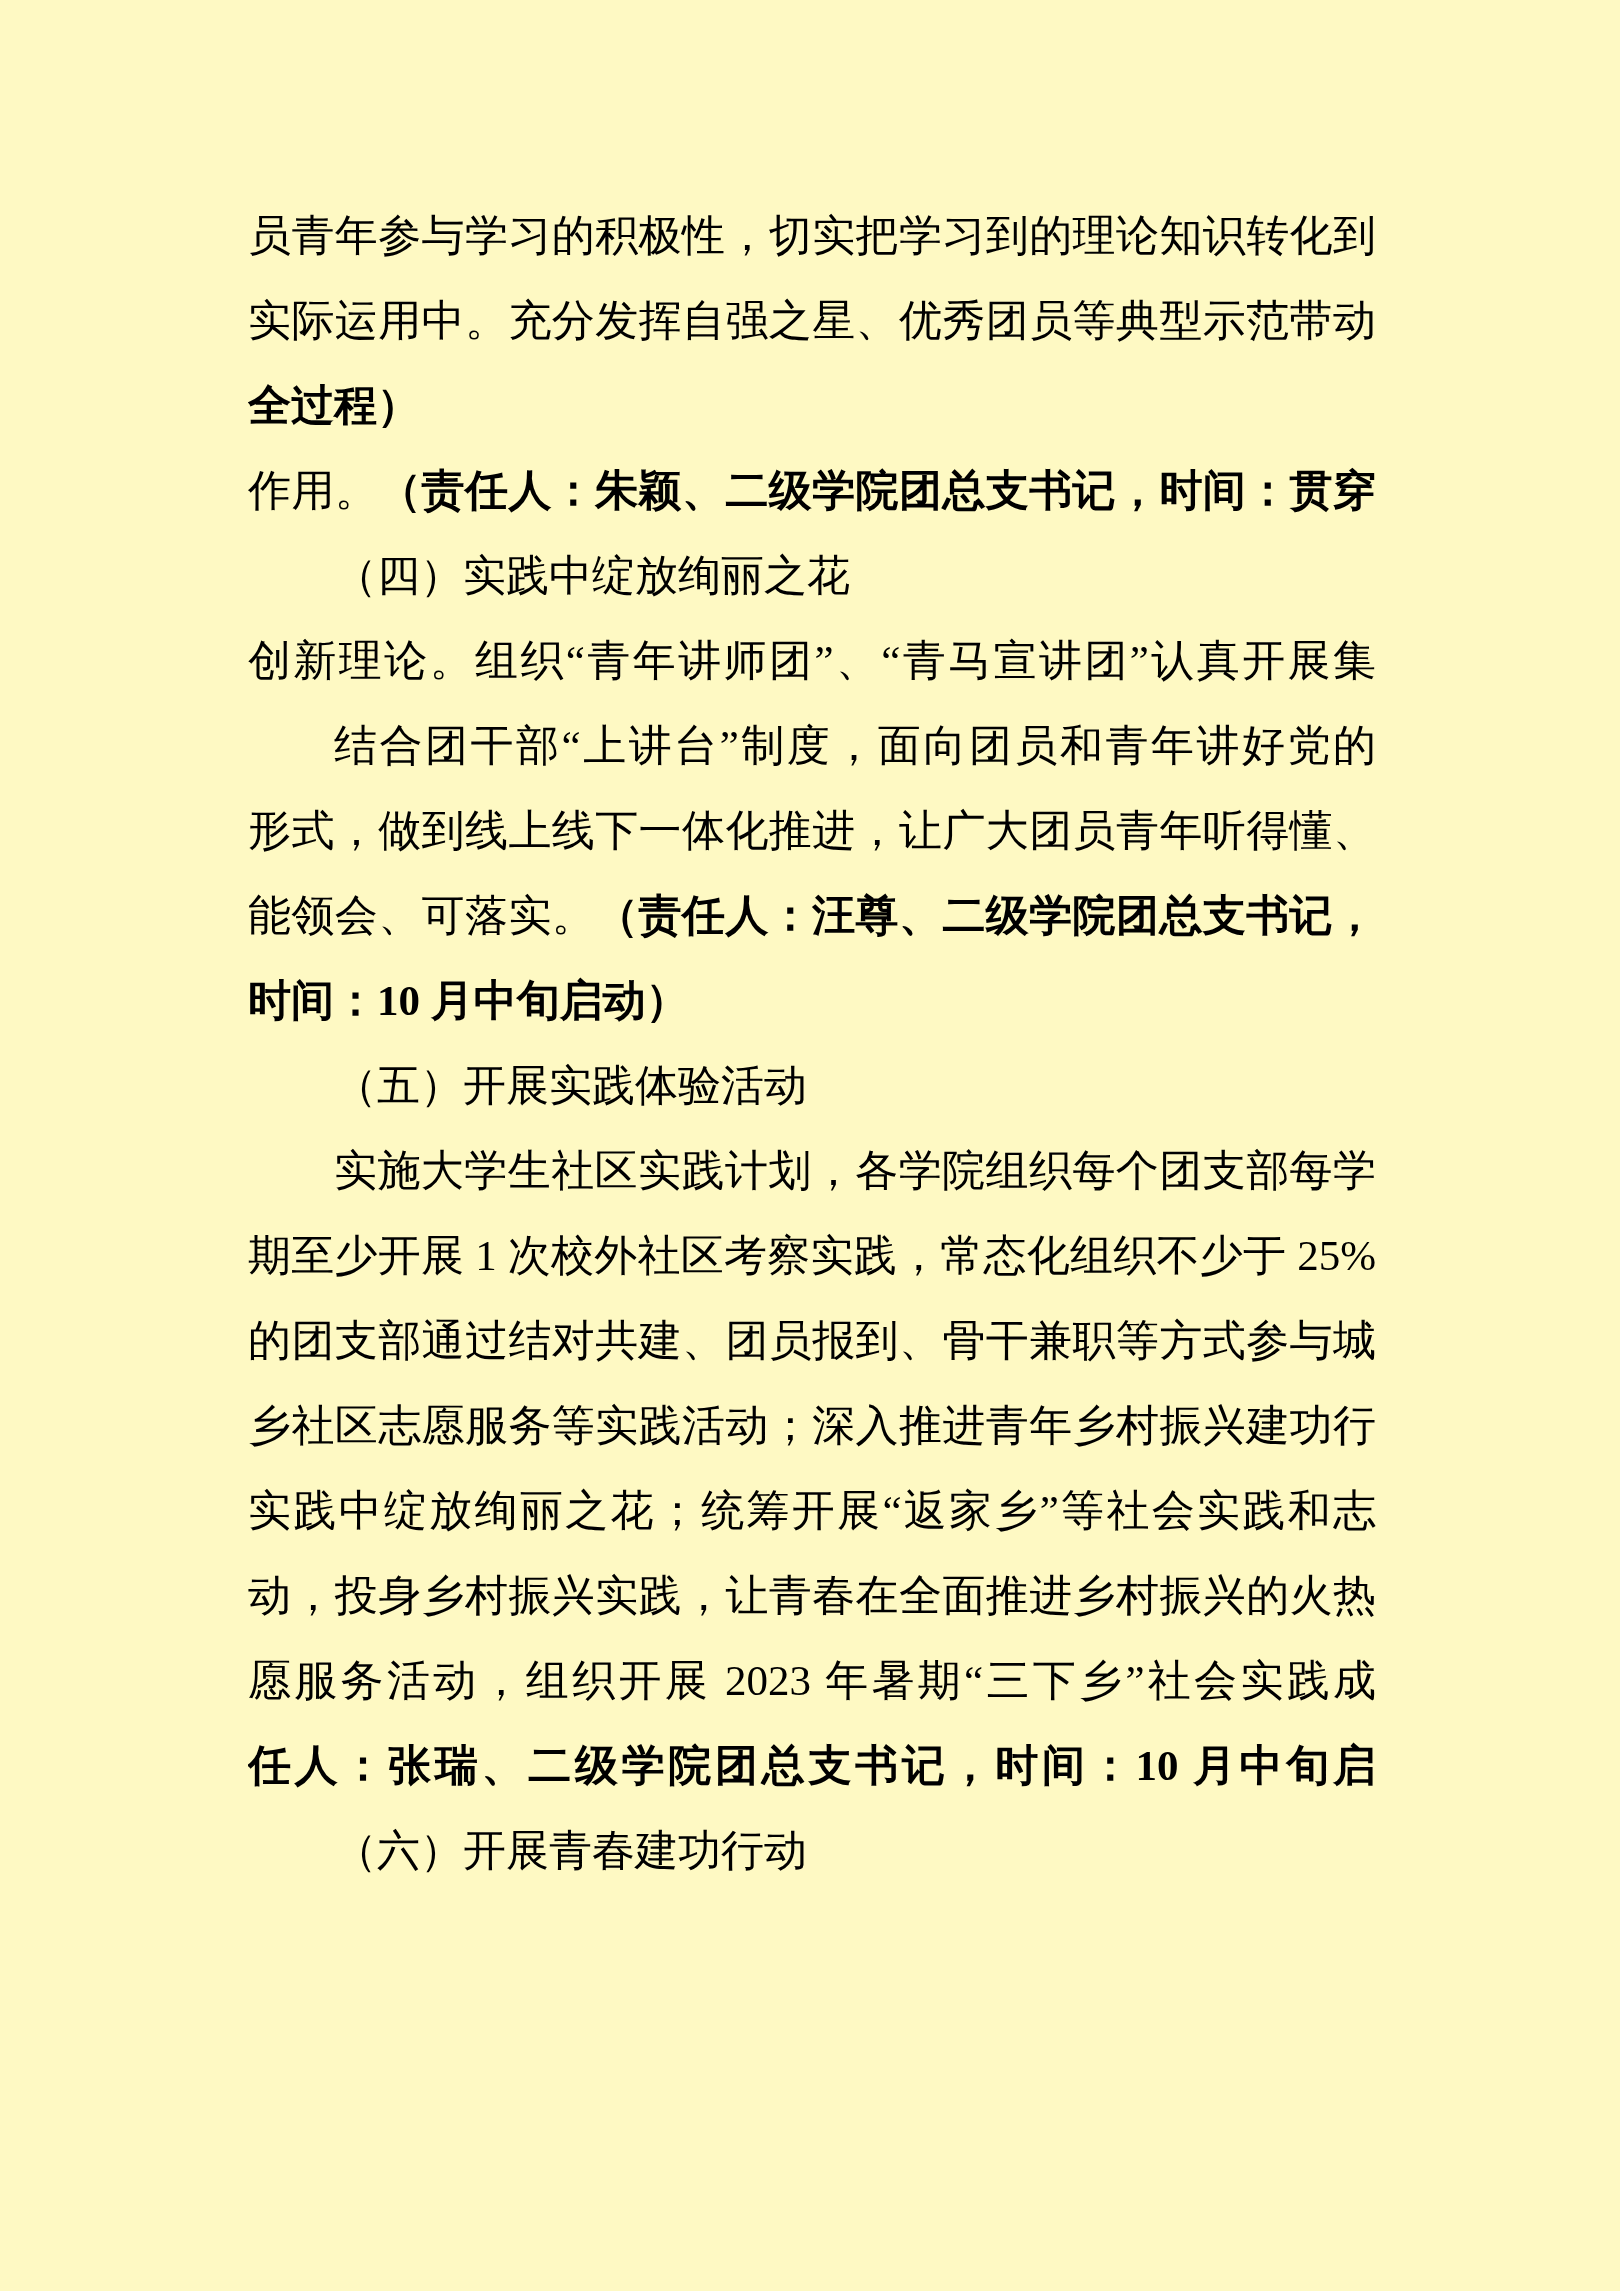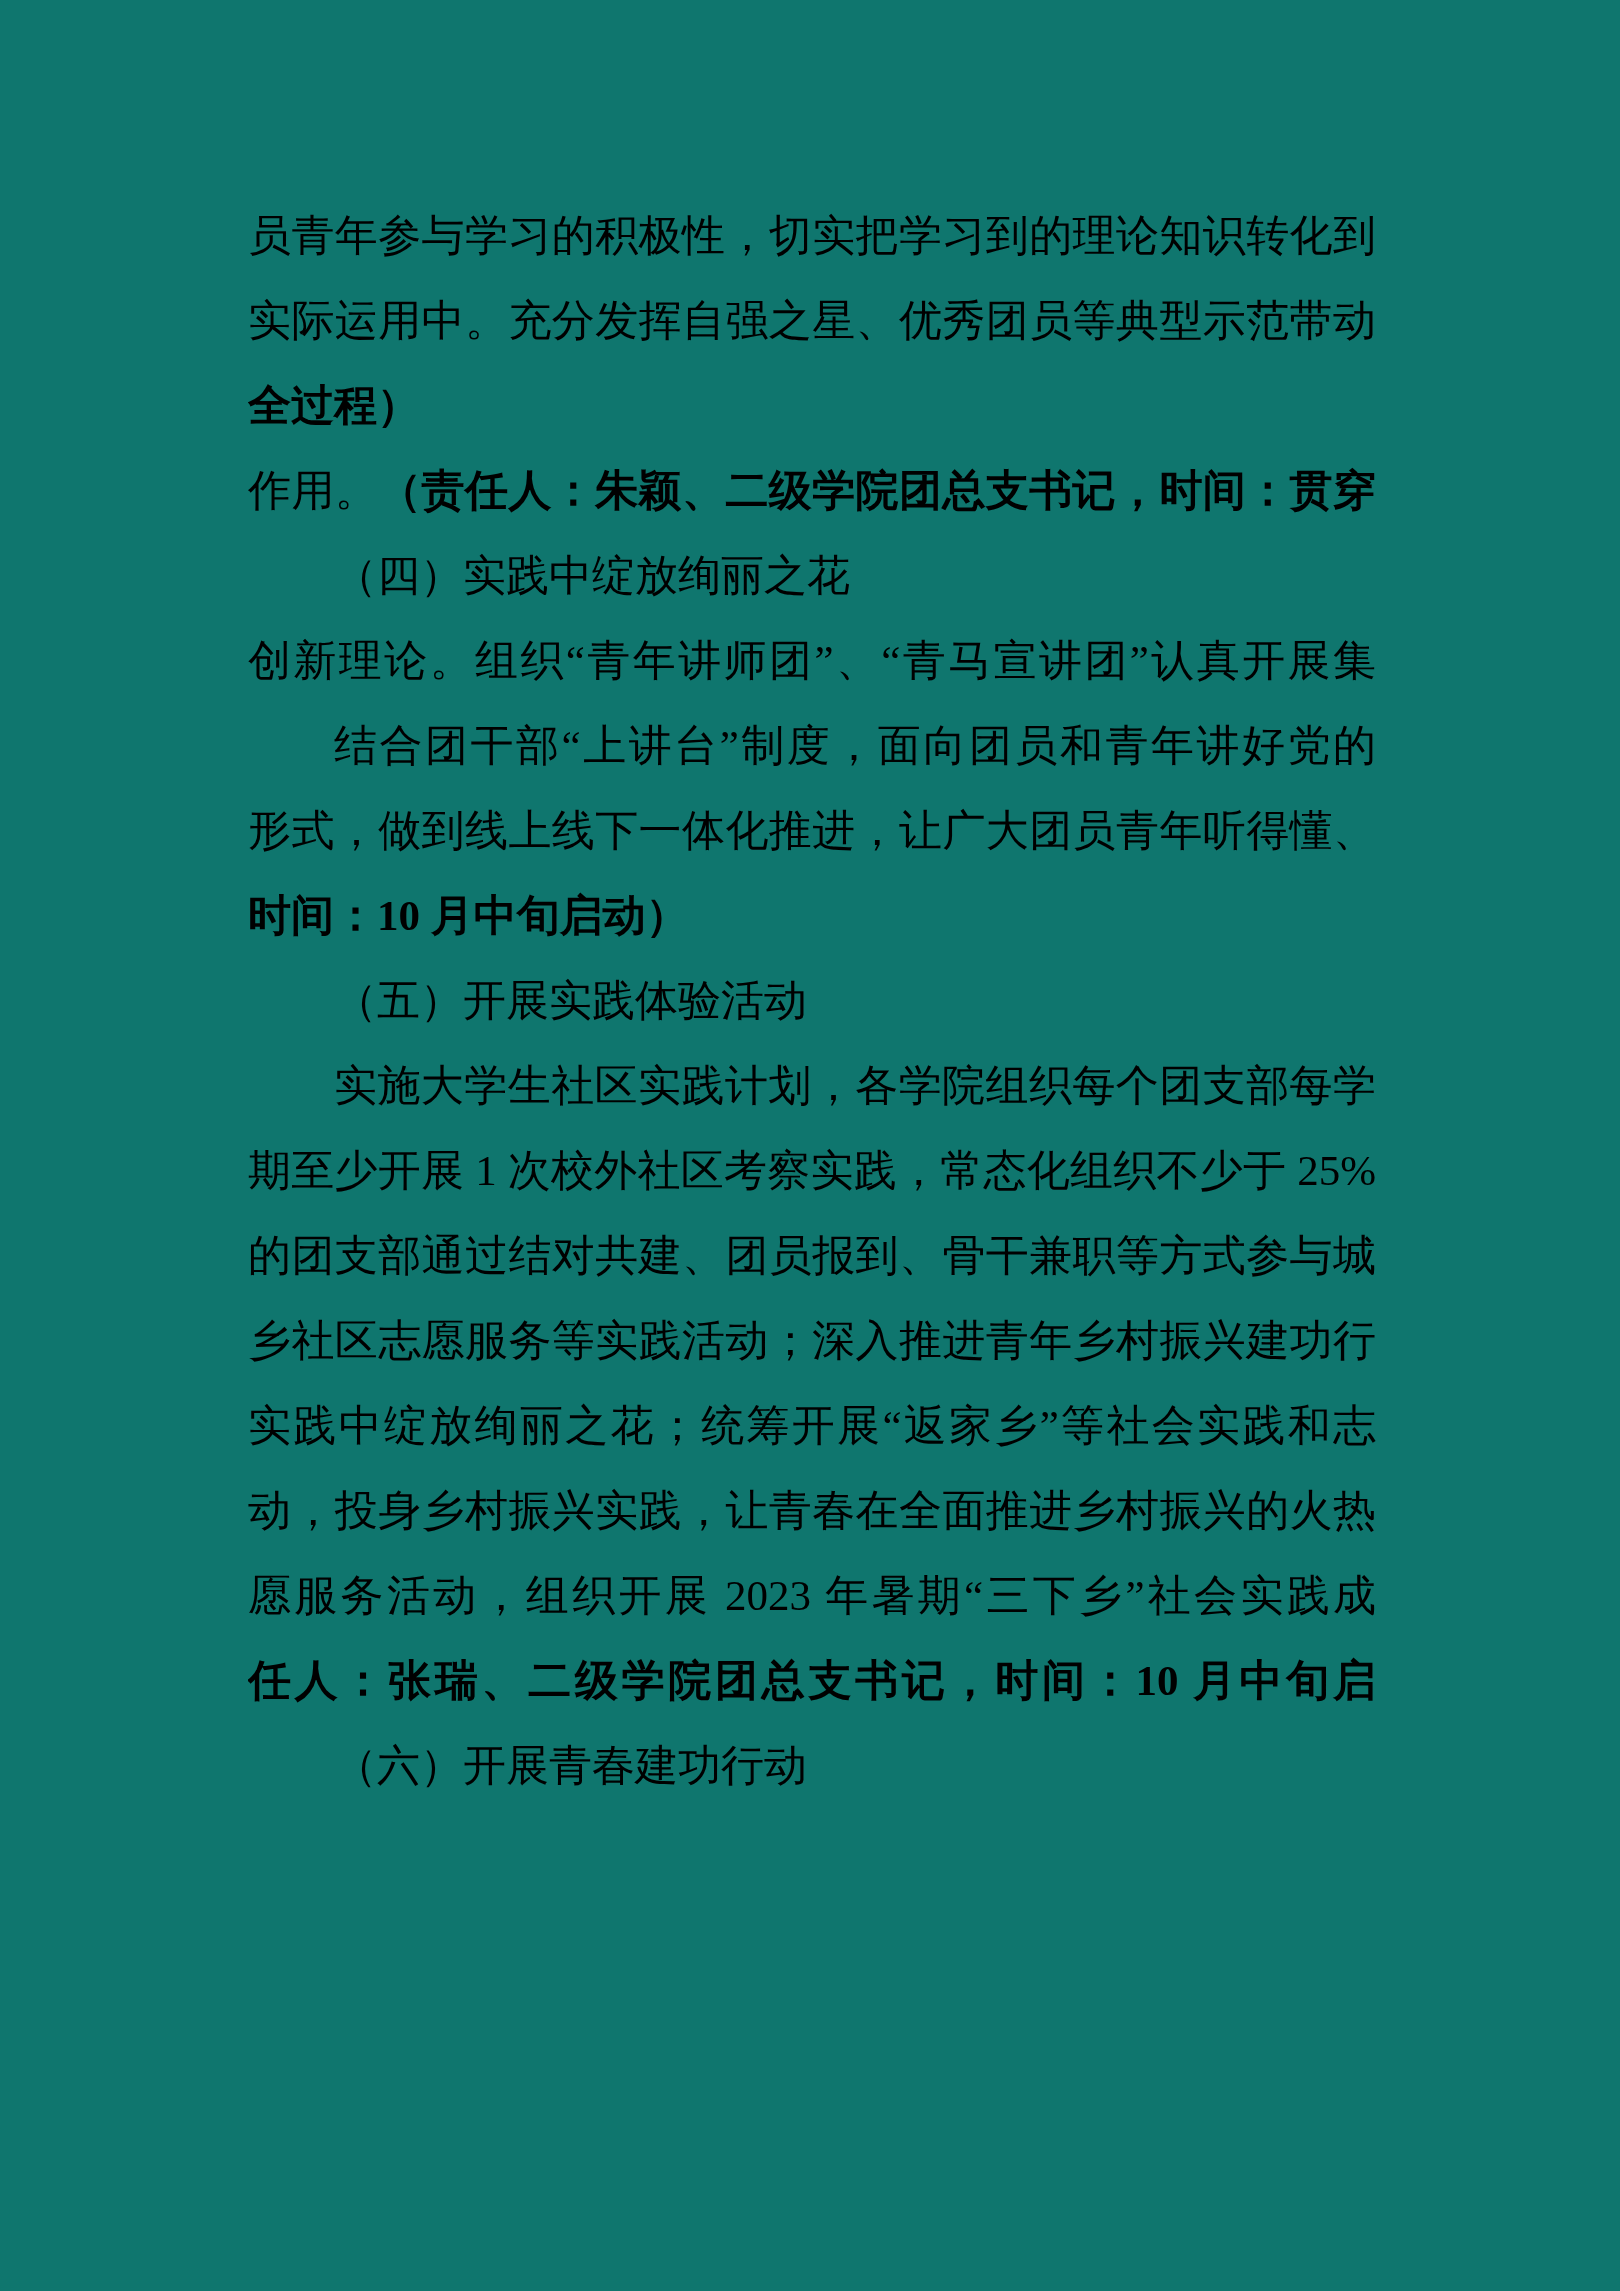--- a/index.html
+++ b/index.html
@@ -4,21 +4,21 @@
 <style>
   html, body {
     margin: 0;
     padding: 0;
     background: #888888;
   }
   .page {
     position: relative;
     width: 1620px;
     height: 2292px;
-    background: #0f766e;
+    background: #fef9c3;
     margin: 0 auto;
     overflow: hidden;
   }
   .body-text {
     position: absolute;
     left: 248px;
     top: 193px;
     width: 1128px;
     font-family: "Liberation Serif", "DejaVu Serif", serif;
     font-size: 43px;
@@ -52,20 +52,21 @@
 <div class="page">
   <div class="body-text" id="body-text">
       <div class="line just"><span class="seg">员青年参与学习的积极性，切实把学习到的理论知识转化到</span></div>
       <div class="line just"><span class="seg">实际运用中。充分发挥自强之星、优秀团员等典型示范带动</span></div>
       <div class="line left"><span class="seg b">全过程）</span></div>
       <div class="line just"><span class="seg">作用。</span><span class="seg b">（责任人：朱颖、二级学院团总支书记，时间：贯穿</span></div>
       <div class="line left indent"><span class="seg">（四）实践中绽放绚丽之花</span></div>
       <div class="line just"><span class="seg">创新理论。组织“青年讲师团”、“青马宣讲团”认真开展集</span></div>
       <div class="line just indent"><span class="seg">结合团干部“上讲台”制度，面向团员和青年讲好党的</span></div>
       <div class="line just"><span class="seg">形式，做到线上线下一体化推进，让广大团员青年听得懂、</span></div>
+      <div class="line just"><span class="seg">能领会、可落实。</span><span class="seg b">（责任人：汪尊、二级学院团总支书记，</span></div>
       <div class="line left"><span class="seg b">时间：10 月中旬启动）</span></div>
       <div class="line left indent"><span class="seg">（五）开展实践体验活动</span></div>
       <div class="line just indent"><span class="seg">实施大学生社区实践计划，各学院组织每个团支部每学</span></div>
       <div class="line just"><span class="seg">期至少开展 1 次校外社区考察实践，常态化组织不少于 25%</span></div>
       <div class="line just"><span class="seg">的团支部通过结对共建、团员报到、骨干兼职等方式参与城</span></div>
       <div class="line just"><span class="seg">乡社区志愿服务等实践活动；深入推进青年乡村振兴建功行</span></div>
       <div class="line just"><span class="seg">实践中绽放绚丽之花；统筹开展“返家乡”等社会实践和志</span></div>
       <div class="line just"><span class="seg">动，投身乡村振兴实践，让青春在全面推进乡村振兴的火热</span></div>
       <div class="line just"><span class="seg">愿服务活动，组织开展 2023 年暑期“三下乡”社会实践成</span></div>
       <div class="line just"><span class="seg b">任人：张瑞、二级学院团总支书记，时间：10 月中旬启动）</span></div>

